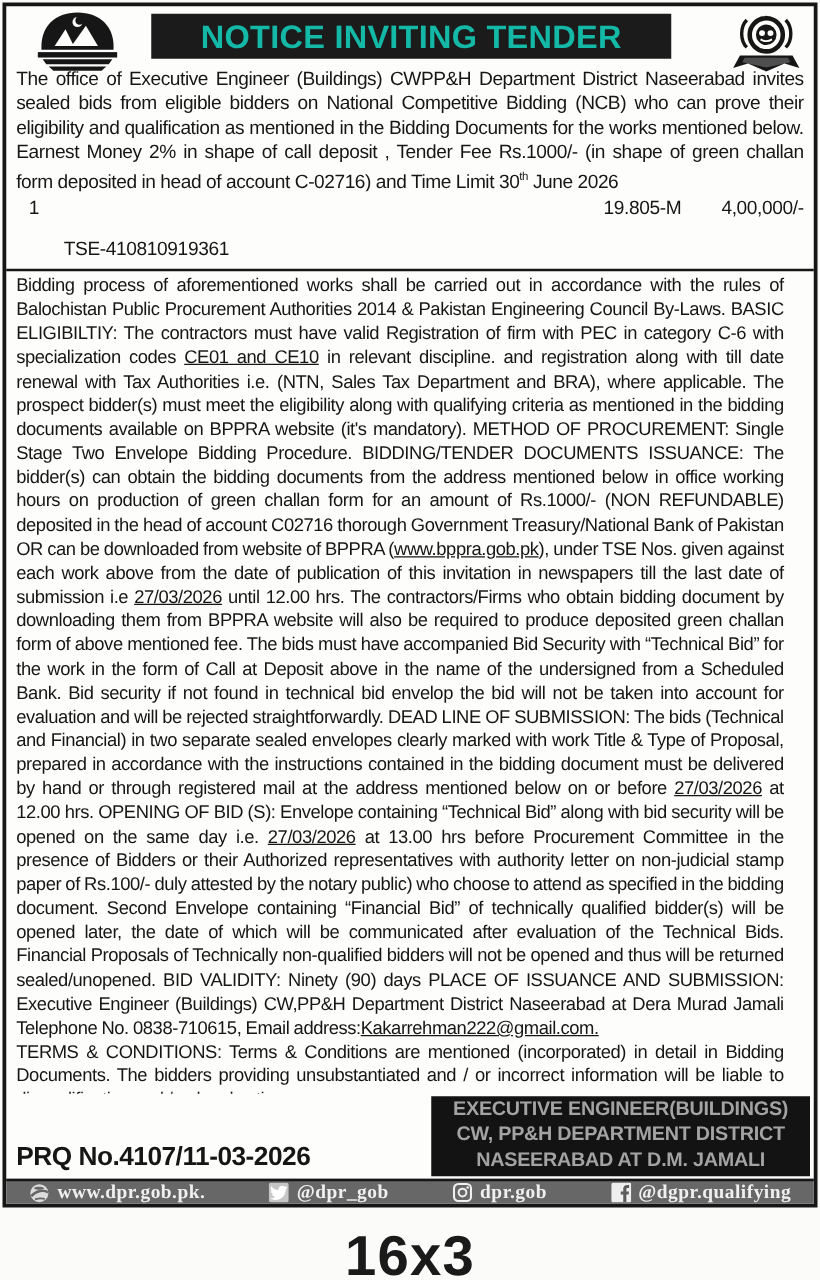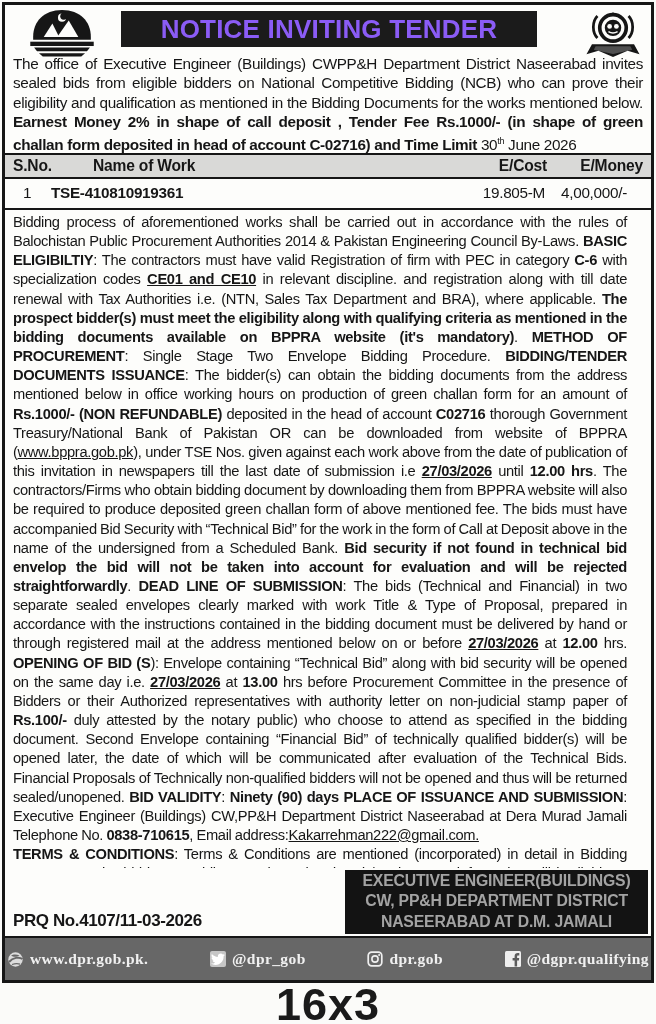--- a/index.html
+++ b/index.html
@@ -6,31 +6,31 @@
   html,body { background:#efefed; }
   .page {
     position:relative; width:656px; height:1024px; margin:0 auto;
     background:#fbfbf9; color:#161616; overflow:hidden;
     font-family:"Liberation Sans", sans-serif;
   }
   .ad-frame {
     position:absolute; left:2px; top:2px; width:652px;
     border:3px solid #161616; background:#fdfdfb;
   }
-  .b { font-weight:700; }
+  .b { font-weight:400;margin-top:33px; }
   .u { text-decoration:underline; }
   sup { font-size:60%; }
 
   
   .header { position:relative; height:48px; }
   .logo-left { position:absolute; left:18px; top:4px; }
   .logo-right { position:absolute; right:6px; top:5px; z-index:2; }
   .title-banner {
     position:absolute; left:116px; top:6px; width:416px; height:36px;
-    background:#1b1b1b; color:#8b5cf6; display:flex; align-items:center; justify-content:center;
+    background:#1b1b1b; color:#14b8a6; display:flex; align-items:center; justify-content:center;
     font-size:26px; font-weight:700; letter-spacing:0.2px;
   }
 
   
   .intro {
     padding:1px 8px 2px 8px; font-size:15.3px; line-height:19.4px;
     letter-spacing:-0.35px; text-align:justify; height:100px; overflow:hidden;
   }
 
   
@@ -43,47 +43,47 @@
   .h-work { flex:1; padding-left:24px; }
   .h-ecost { width:90px; text-align:right; }
   .h-emoney { width:96px; text-align:right; }
   .t-row {
     display:flex; padding:3px 8px 5px 8px; font-size:15.3px; line-height:21px;
     letter-spacing:-0.3px; border-bottom:2px solid #161616;
   }
   .r-sno { width:38px; padding-left:10px; }
   .r-work { flex:1; }
   .r-ecost { width:92px; text-align:right; }
-  .r-emoney { width:98px; text-align:center; }
+  .r-emoney { width:98px; text-align:right; }
 
   
   .body-text {
     padding:3px 24px 0 8px; font-size:14.7px; line-height:19.15px;
     letter-spacing:-0.33px; word-spacing:-0.4px; text-align:justify;
     height:658px; overflow:hidden;
   }
   .body-text p { margin:0; }
 
   
   .bottom-row { position:relative; height:68px; }
   .prq {
-    position:absolute; left:8px; bottom:5px; font-weight:700; font-size:17px;
+    position:absolute; left:8px; bottom:5px; font-weight:700; font-size:21px;
     letter-spacing:-0.4px;
   }
   .sig-box {
     position:absolute; right:3px; top:2px; width:303px; background:#131313;
     color:#a3a3a3; text-align:center; font-weight:700; font-size:15.8px;
     line-height:20.4px; padding:1px 4px 2px 4px; letter-spacing:-0.2px;
   }
 
   
   .social-bar {
-    height:44px; background:#676767; border-top:2px solid #161616;
+    height:20px; background:#676767; border-top:2px solid #161616;
     display:flex; align-items:center; justify-content:space-between;
-    padding:0 2px; color:#f0f0f0;
+    padding:0 18px; color:#f0f0f0;
     font-family:"Liberation Serif", serif; font-weight:700; font-size:15.5px;
     letter-spacing:0.4px;
   }
   .s-item { display:flex; align-items:center; gap:6px; }
   .s-item svg { display:block; }
 
   
   .size-tag {
     position:absolute; left:0; right:0; top:982px; text-align:center;
     font-size:45px; font-weight:700; letter-spacing:1px; line-height:1; color:#1a1a1a;
@@ -119,26 +119,20 @@
         <path d="M30,23 Q35,26 40,23" stroke="#fdfdfb" stroke-width="1.6" fill="none"></path>
         <path d="M33,3.5 Q35,1 37,3.5 Q35,2.6 33,3.5 Z" fill="#161616"></path>
         <path d="M12,37 L58,37 L64,48 L51,44 L35,51 L19,44 L6,48 Z" fill="#161616"></path>
         <path d="M16,39 L54,39 L56,43 L35,47.5 L14,43 Z" fill="#fdfdfb" opacity="0.25"></path>
       </svg>
     </div>
 
     <div class="intro"><span>The office of Executive Engineer (Buildings) CWPP&amp;H Department District Naseerabad invites sealed bids from eligible bidders on National Competitive Bidding (NCB) who can prove their eligibility and qualification as mentioned in the Bidding Documents for the works mentioned below.  </span><span class="b">Earnest Money 2% in shape of call deposit , Tender Fee  Rs.1000/- (in shape of green challan form deposited in head of account C-02716) and Time Limit </span><span>30</span><sup>th</sup><span> June 2026</span></div>
 
     <div>
-      <div class="t-head">
-        <div class="h-sno">S.No.</div>
-        <div class="h-work">Name of Work</div>
-        <div class="h-ecost">E/Cost</div>
-        <div class="h-emoney">E/Money</div>
-      </div>
       <div class="t-row">
         <div class="r-sno">1</div>
         <div class="r-work">
           <div class="b">TSE-410810919361</div>
         </div>
         <div class="r-ecost">19.805-M</div>
         <div class="r-emoney">4,00,000/-</div>
       </div>
     </div>
 

